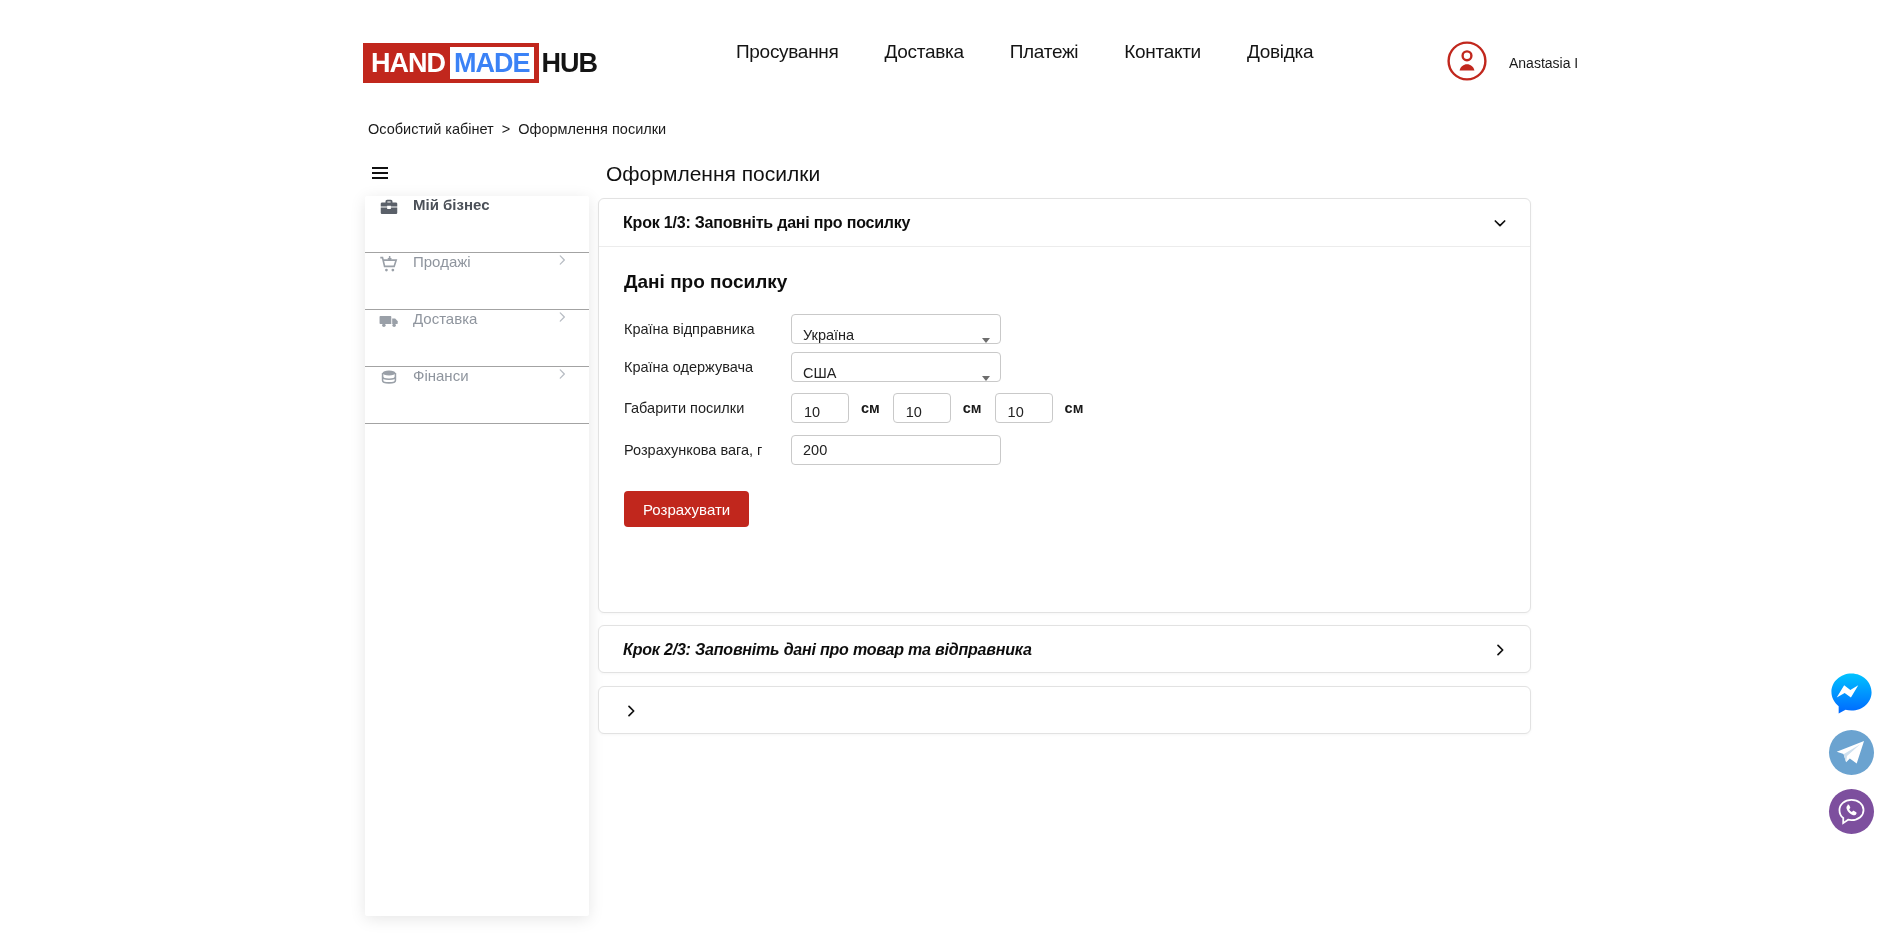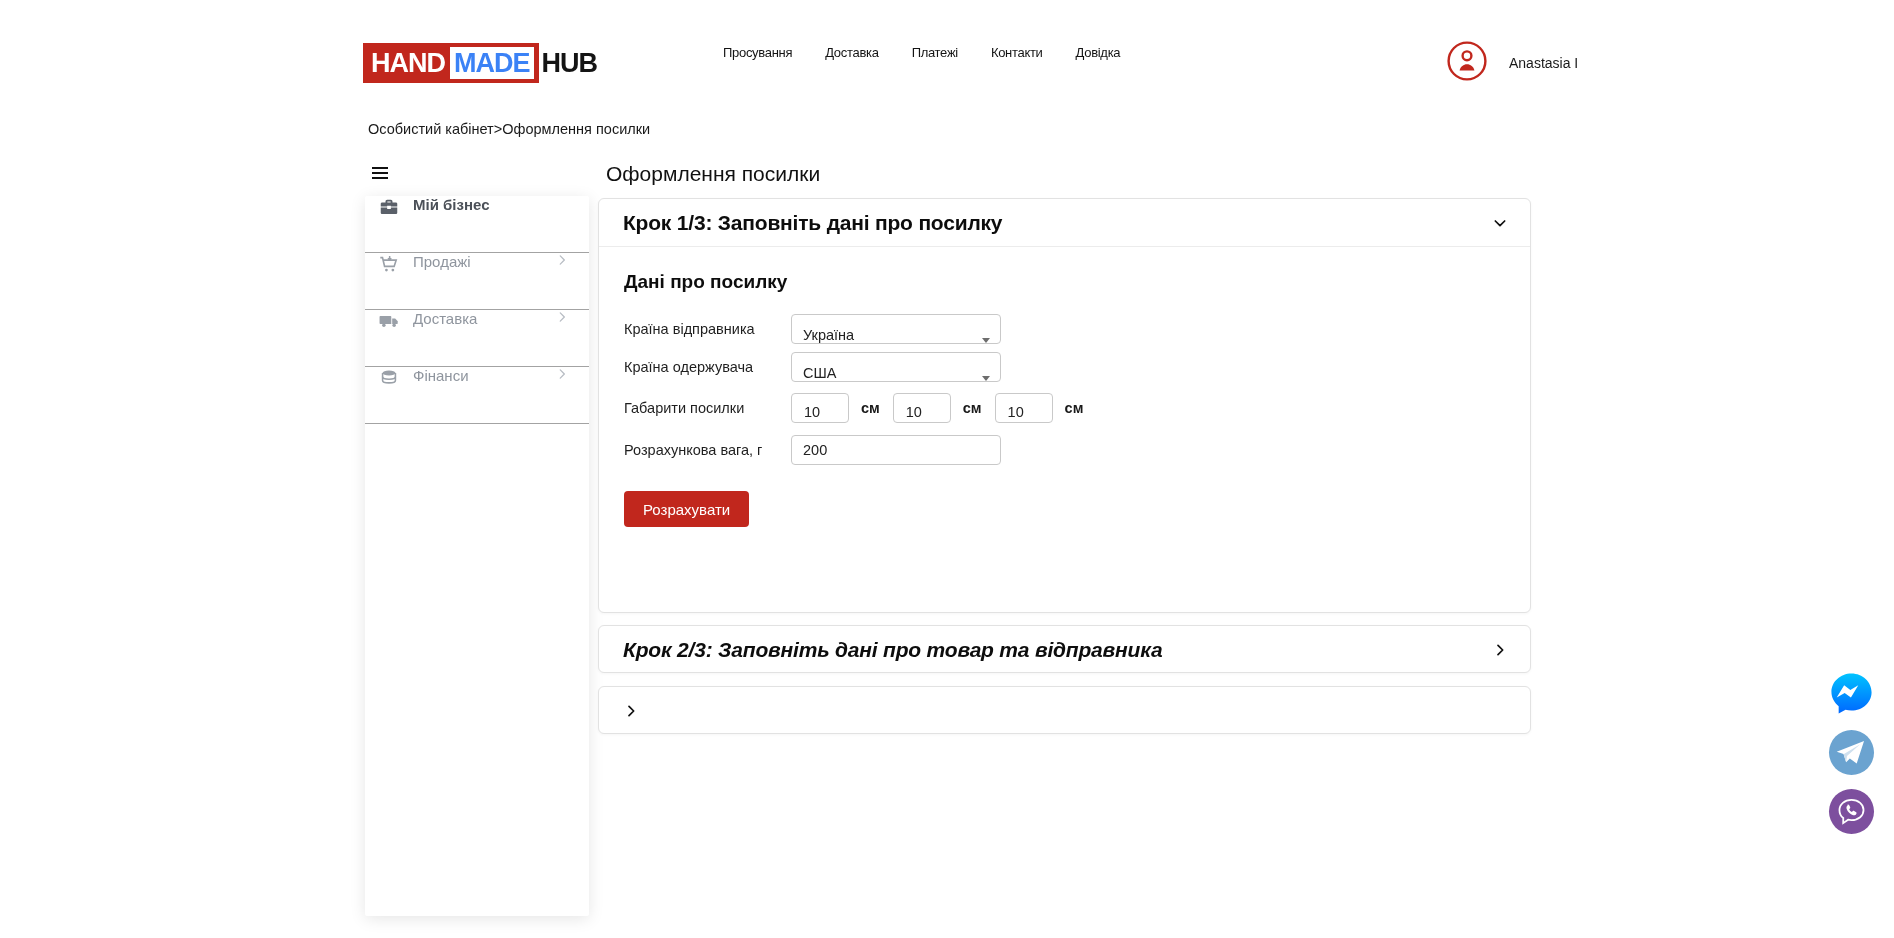--- a/index.html
+++ b/index.html
@@ -11,27 +11,27 @@
   a { text-decoration:none; color:inherit; }
 
   
   .logo { position:absolute; left:363px; top:43px; display:flex; align-items:stretch; height:40px; cursor:pointer; }
   .logo-red { background:#c1271d; display:flex; align-items:center; padding:0 5px 0 8px; gap:5px; }
   .logo-red .w1 { color:#fff; font-weight:700; font-size:27px; letter-spacing:-1px; }
   .logo-red .w2 { color:#3b82f6; background:#fff; font-weight:700; font-size:27px; letter-spacing:-1px; padding:0 4px; line-height:32px; }
   .logo-hub { color:#141414; font-weight:700; font-size:27px; letter-spacing:-1px; margin-left:3px; align-self:center; }
 
   .main-nav { position:absolute; left:723px; top:0; height:104px; display:flex; align-items:center; gap:33px; }
-  .main-nav a { font-size:13px; color:#141414; letter-spacing:-0.3px; cursor:pointer; }
+  .main-nav a { font-size:19px; color:#141414; letter-spacing:-0.3px; cursor:pointer;margin-left:13px; }
 
   .user-box { position:absolute; left:1447px; top:41px; display:flex; align-items:center; gap:22px; cursor:pointer; }
   .user-box .uname { font-size:14px; color:#1a1a1a; }
 
   
-  .breadcrumb { position:absolute; left:368px; top:121px; font-size:14.5px; color:#1a1a1a; display:flex; align-items:center; }
+  .breadcrumb { position:absolute; left:368px; top:121px; font-size:14.5px; color:#1a1a1a; display:flex; gap:8px; align-items:center; }
   .breadcrumb a { cursor:pointer; }
 
   
   .hamburger { position:absolute; left:372px; top:167px; width:16px; height:12px; display:flex; flex-direction:column; justify-content:space-between; cursor:pointer; }
   .hamburger i { display:block; height:2px; background:#111; }
 
   .sidebar { position:absolute; left:365px; top:196px; width:224px; height:720px; background:#fff;
              box-shadow:0 3px 16px rgba(0,0,0,.10); border-radius:2px; }
   .side-item { height:57px; display:flex; align-items:flex-start; padding:0 20px 2px 13px; border-bottom:1px solid #a3a3a3;
                color:#8f959e; cursor:pointer; }
@@ -41,21 +41,21 @@
   .side-item.active .lbl { font-weight:700; }
   .side-chev { width:14px; height:14px; color:#b7bcc3; flex:none; }
 
   
   .page-title { position:absolute; left:606px; top:162px; font-size:21px; font-weight:500; color:#111; }
 
   .card { position:absolute; left:598px; width:933px; background:#fff; border:1px solid #e2e2e2; border-radius:6px;
           box-shadow:0 1px 3px rgba(0,0,0,.04); }
   .card-head { height:48px; display:flex; align-items:center; justify-content:space-between;
                padding:0 22px 0 24px; cursor:pointer; }
-  .card-head .ttl { font-weight:700; font-size:21px; color:#0d0d0d; letter-spacing:-0.2px; }
+  .card-head .ttl { font-weight:700; font-size:16px; color:#0d0d0d; letter-spacing:-0.2px; }
   .chev-ic { width:16px; height:16px; color:#111; flex:none; }
 
   #card-step1 { top:198px; height:415px; }
   #card-step1 .card-head { border-bottom:1px solid #ececec; }
   #card-step2 { top:625px; height:48px;font-style:italic; }
   #card-step3 { top:686px; height:48px; }
 
   .card-body { padding:24px 24px 0 25px; }
   .section-title { font-weight:700; font-size:19px; color:#0d0d0d; margin-bottom:21px; }
 

